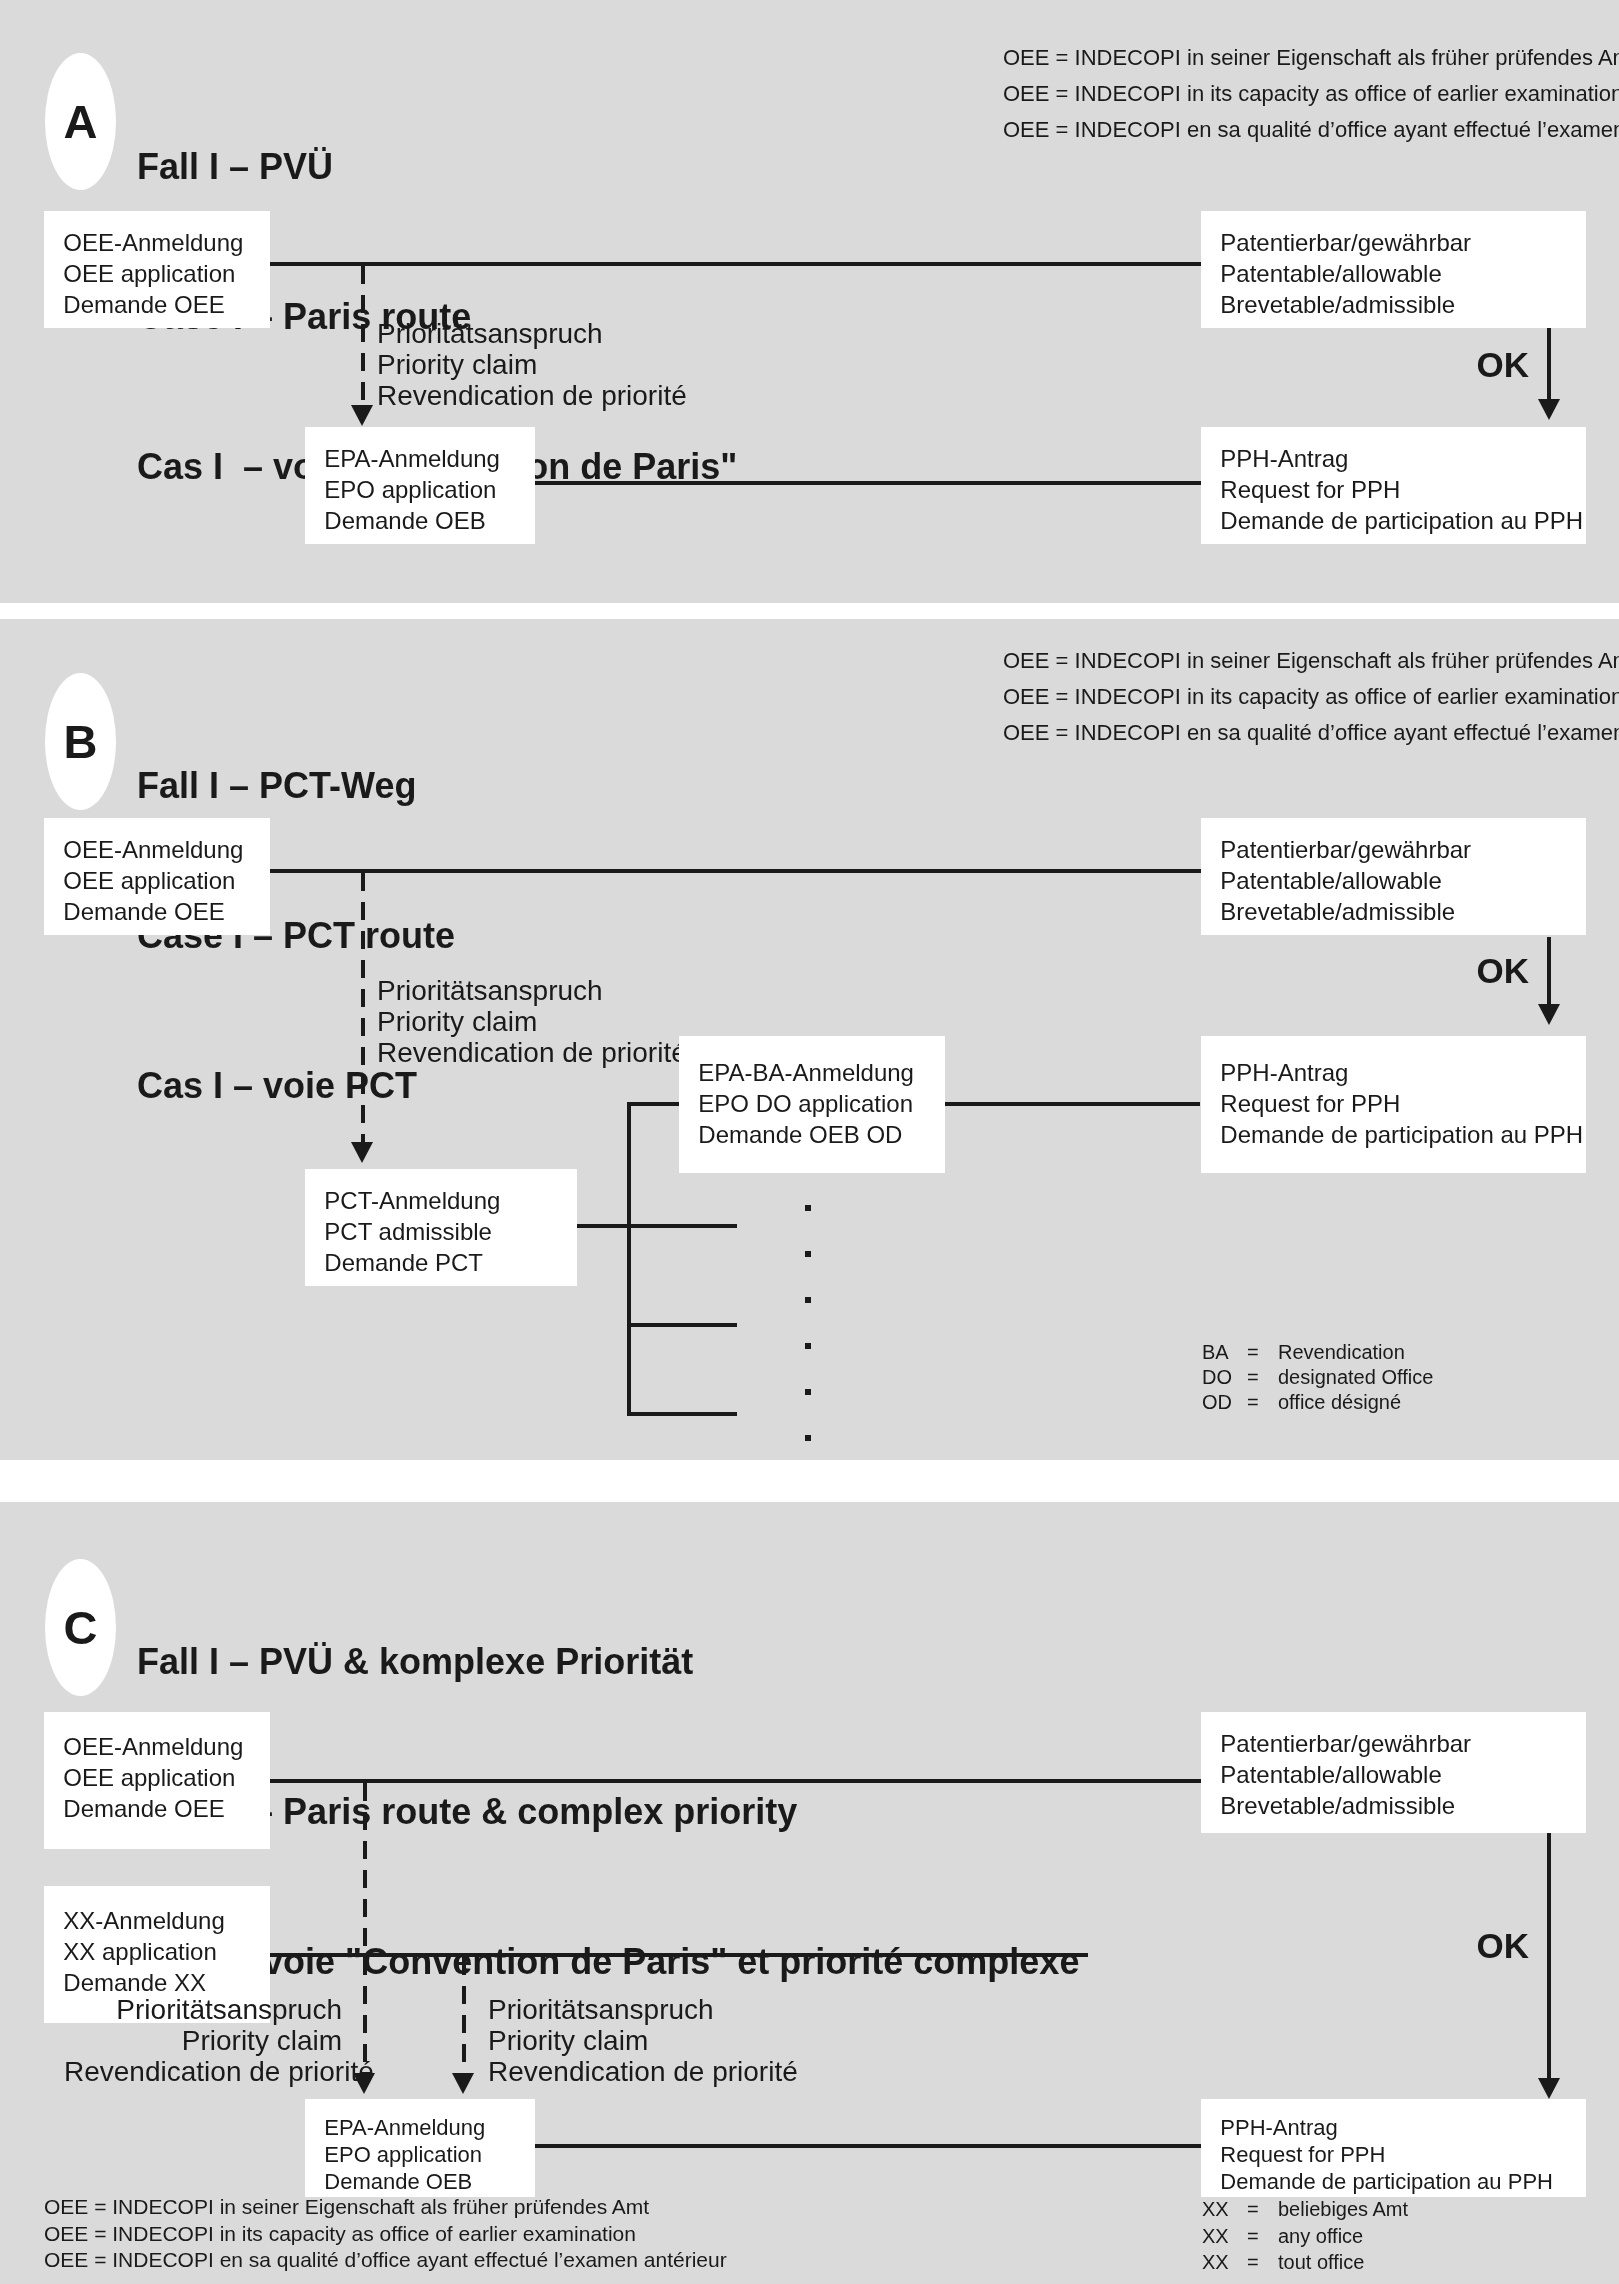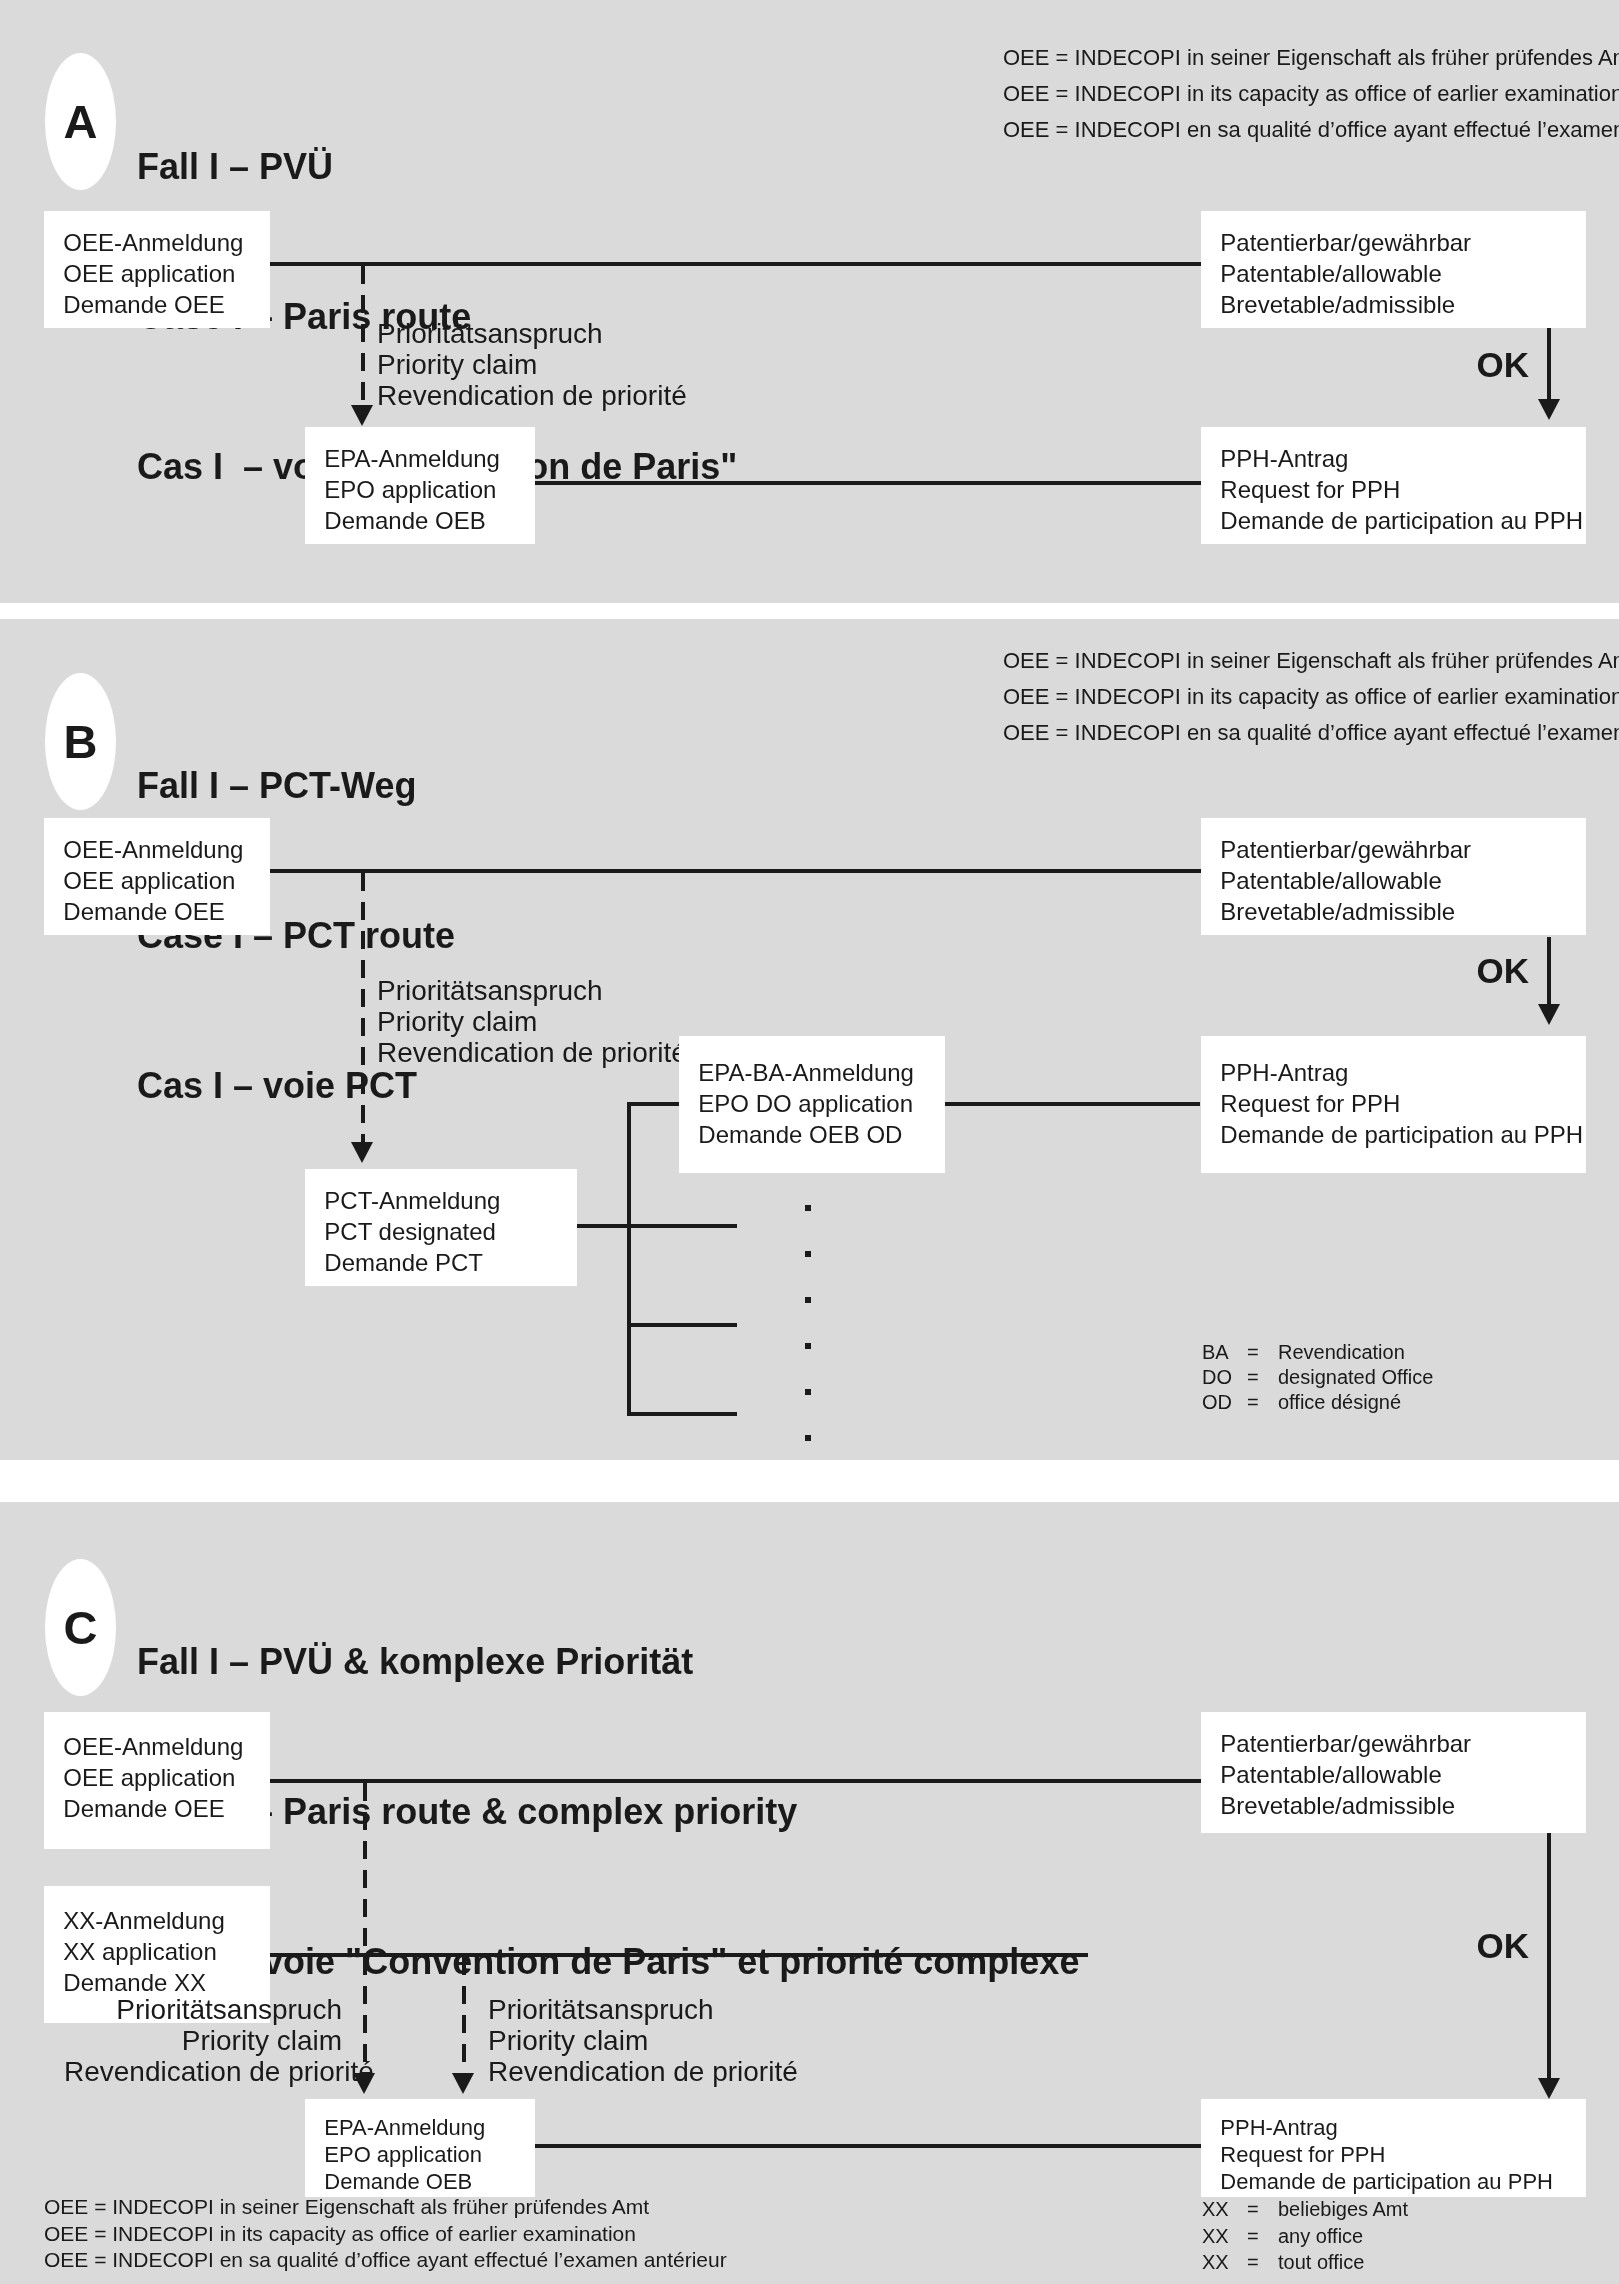--- a/index.html
+++ b/index.html
@@ -130,21 +130,21 @@
       <div class="bl">Patentable/allowable</div>
       <div class="bl">Brevetable/admissible</div>
     </div>
     <div class="plabel" style="left:377px;top:356px;">
       <div>Prioritätsanspruch</div>
       <div>Priority claim</div>
       <div>Revendication de priorité</div>
     </div>
     <div class="box" style="left:305px;top:550px;width:272px;height:117px;">
       <div class="bl">PCT-Anmeldung</div>
-      <div class="bl">PCT designated</div>
+      <div class="bl">PCT admissible</div>
       <div class="bl">Demande PCT</div>
     </div>
     <div class="box" style="left:679px;top:417px;width:266px;height:137px;padding-top:21px;">
       <div class="bl">EPA-BA-Anmeldung</div>
       <div class="bl">EPO DO application</div>
       <div class="bl">Demande OEB OD</div>
     </div>
     <div class="box" style="left:1201px;top:417px;width:385px;height:137px;padding-top:21px;">
       <div class="bl">PPH-Antrag</div>
       <div class="bl">Request for PPH</div>

